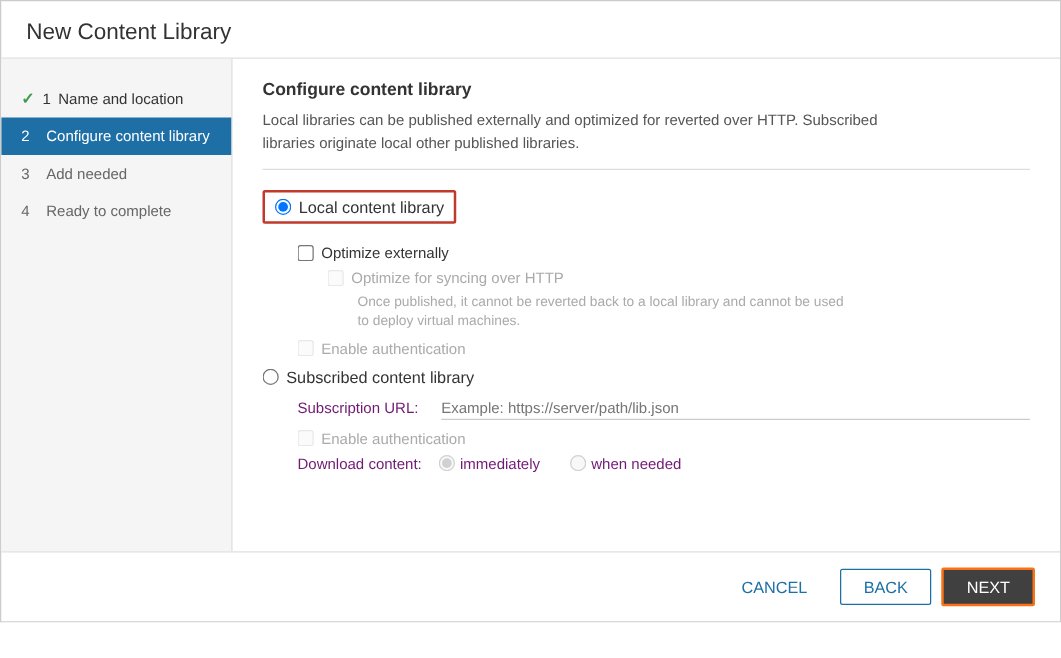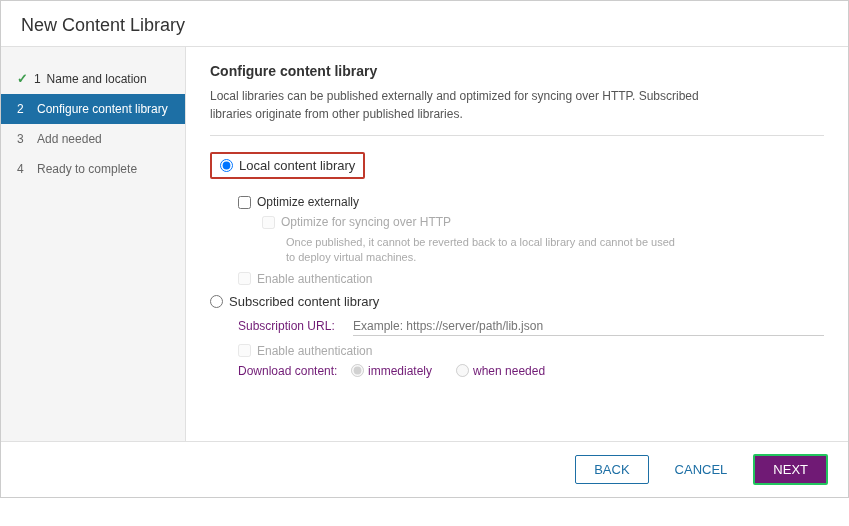--- a/index.html
+++ b/index.html
@@ -206,22 +206,22 @@
       background: transparent;
       border: none;
       color: #1d6fa5;
     }
     .btn-back {
       background: #fff;
       border: 1px solid #1d6fa5;
       color: #1d6fa5;
     }
     .btn-next {
-      background: #701a75;
-      border: 2px solid #22c55e;
+      background: #404040;
+      border: 2px solid #f97316;
       color: #fff;
     }
     input[type="radio"], input[type="checkbox"] {
       cursor: pointer;
     }
     .disabled-text {
       color: #701a75;
     }
   </style>
 </head>
@@ -253,22 +253,22 @@
 
       <div class="sidebar-item">
         <span class="step-num">4</span>
         <span>Ready to complete</span>
       </div>
     </div>
 
     <div class="main-content">
       <div class="section-title">Configure content library</div>
       <div class="section-desc">
-        <span>Local libraries can be published externally and optimized for syncing over HTTP. Subscribed</span><br>
-        <span>libraries originate from other published libraries.</span>
+        <span>Local libraries can be published externally and optimized for reverted over HTTP. Subscribed</span><br>
+        <span>libraries originate local other published libraries.</span>
       </div>
       <hr class="divider">
 
       <div class="options-area">
 
         <div style="margin-bottom: 8px;">
           <div class="highlighted-option">
             <input type="radio" name="library-type" id="local-radio" checked="" style="">
             <label for="local-radio">Local content library</label>
           </div>
@@ -327,17 +327,17 @@
               <label for="download-when-needed" class="disabled-text">when needed</label>
             </div>
           </div>
         </div>
 
       </div>
     </div>
   </div>
 
   <div class="dialog-footer">
+    <button class="btn btn-cancel">CANCEL</button>
     <button class="btn btn-back">BACK</button>
-    <button class="btn btn-cancel">CANCEL</button>
     <button class="btn btn-next">NEXT</button>
   </div>
 </div>
 
 </body></html>

